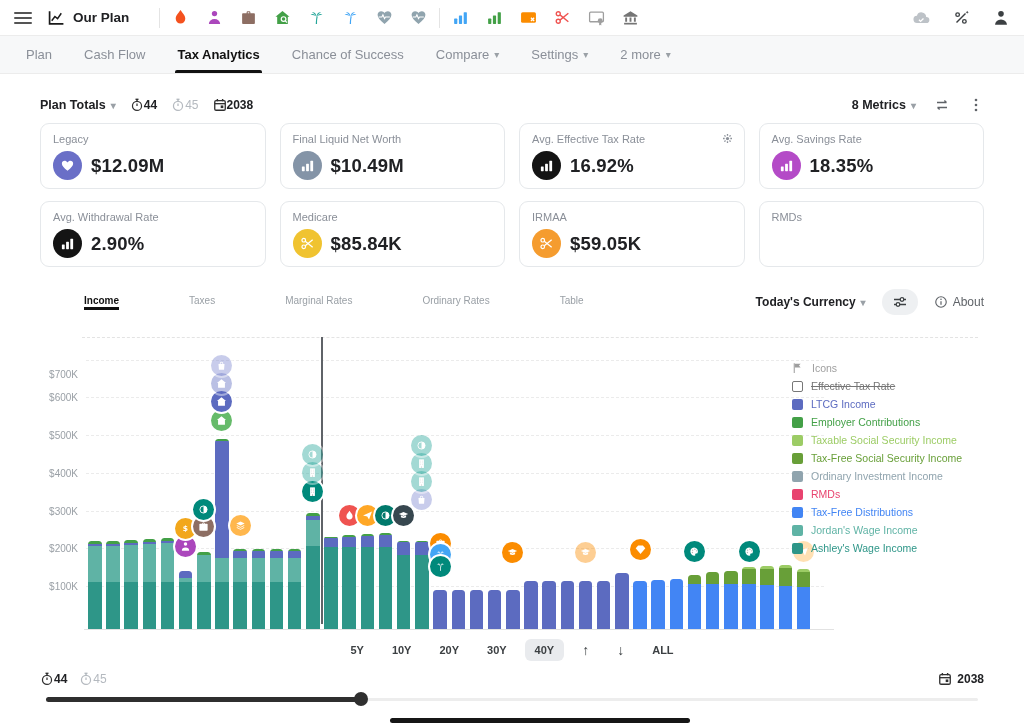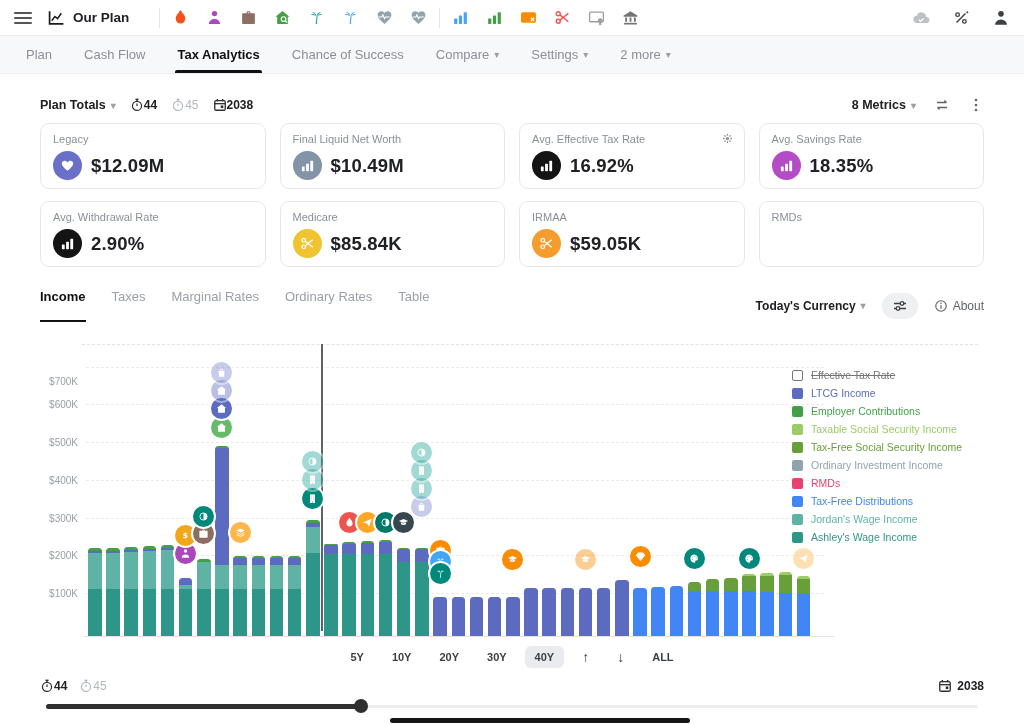--- a/index.html
+++ b/index.html
@@ -35,21 +35,21 @@
   .card { border:1px solid #e5e8eb; border-radius:9px; background:#fff; padding:9px 12px 10px;
     position:relative; height:66px; }
   .card .clabel { font-size:11px; color:#8a8f98; }
   .card .cval { display:flex; align-items:center; gap:9px; margin-top:6px; }
   .cicon { width:29px; height:29px; border-radius:50%; display:flex; align-items:center;
     justify-content:center; color:#fff; flex:0 0 29px; }
   .card .num { font-size:18.5px; font-weight:bold; letter-spacing:.2px; }
   .card .gear { position:absolute; top:8px; right:10px; color:#8a8f98; cursor:pointer; }
   .chead { margin-top:22px; display:flex; align-items:center; }
   .ctabs { display:flex; gap:26px; }
-  .ctab { font-size:13px; color:#9aa0a6; padding-bottom:18px; position:relative; cursor:pointer; }
+  .ctab { font-size:10px; color:#9aa0a6; padding-bottom:4px; position:relative; cursor:pointer;margin-left:44px; }
   .ctab.active { color:#111; font-weight:bold; }
   .ctab.active::after { content:""; position:absolute; left:0; right:0; bottom:0; height:2.5px; background:#111; }
   .chead-right { margin-left:auto; display:flex; align-items:center; gap:16px; }
   .currency { font-size:12px; font-weight:bold; display:flex; align-items:center; gap:5px; cursor:pointer; }
   .filterbtn { background:#eef0f2; border:none; border-radius:15px; width:36px; height:26px;
     display:flex; align-items:center; justify-content:center; color:#3c4043; cursor:pointer; }
   .about { display:flex; align-items:center; gap:5px; font-size:12px; color:#5f6368; cursor:pointer; }
   .chart-wrap { position:relative; height:305px; margin-top:14px; }
   .topdash { position:absolute; left:42px; right:6px; border-top:1.5px dashed #e3e3e3; }
   .grid { position:absolute; left:46px; right:160px; border-top:1.5px dashed #ebebeb; }
@@ -445,20 +445,29 @@
             </svg>
           </span>
         <span>About</span>
       </span>
     </div>
   </div>
 
   <div class="chart-wrap">
     <div class="legend">
         <div class="lg-row">
+          <span style="color:#9e9e9e">
+            <svg viewBox="0 0 16 16" width="12" height="12" fill="currentColor">
+              <path d="M3 1.5v13" stroke="currentColor" stroke-width="1.4" fill="none"></path>
+              <path d="M3.7 2.2h7.8L9.3 4.8l2.2 2.6H3.7Z"></path>
+            </svg>
+          </span>
+          <span class="lg-label" style="color:#9e9e9e">Icons</span>
+        </div>
+        <div class="lg-row">
           <span class="sw outline"></span>
           <span class="lg-label strike" style="color:#757575">Effective Tax Rate</span>
         </div>
         <div class="lg-row">
           <span class="sw" style="background:#5c6bc0"></span>
           <span class="lg-label" style="color:#5c6bc0">LTCG Income</span>
         </div>
         <div class="lg-row">
           <span class="sw" style="background:#43a047"></span>
           <span class="lg-label" style="color:#43a047">Employer Contributions</span>

